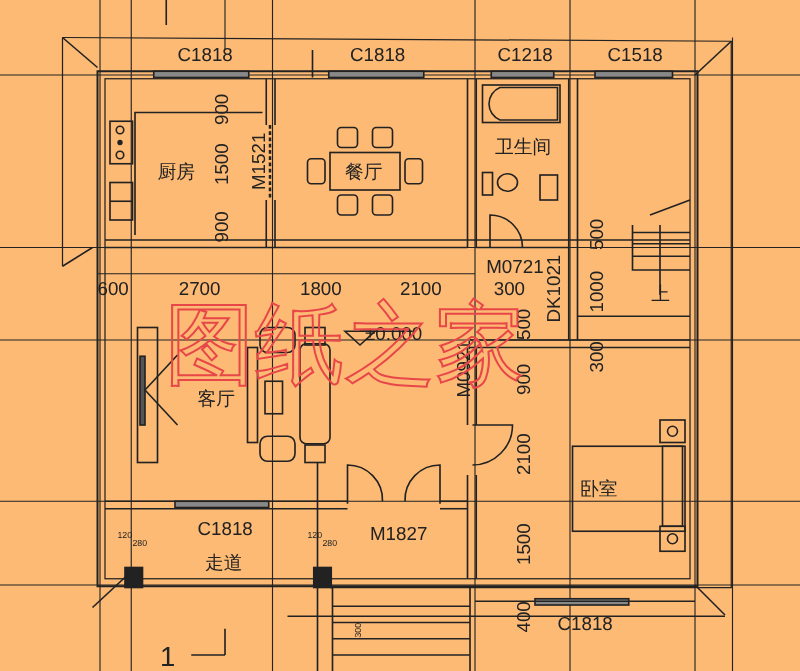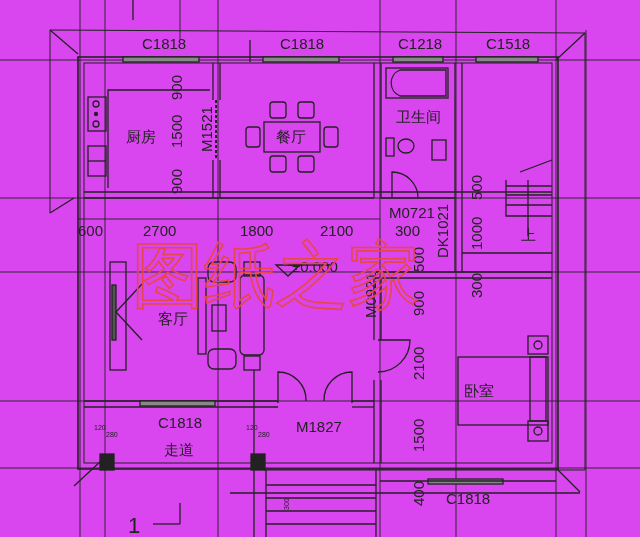--- a/index.html
+++ b/index.html
@@ -1,16 +1,16 @@
 <!DOCTYPE html>
 <html><head>
 <meta charset="utf-8">
 <style>
   html,body{margin:0;padding:0;background:#fff;}
-  #canvas{position:relative;width:640px;height:537px;overflow:hidden;background:#d946ef;}
+  #canvas{position:relative;width:640px;height:537px;overflow:hidden;background:#fdba74;}
   svg{position:absolute;left:0;top:0;}
   .t{font-family:"Liberation Sans","DejaVu Sans",sans-serif;fill:#222;}
   .dim{font-size:15px;}
   .lbl{font-size:15px;font-family:"DejaVu Sans",sans-serif;}
   .wm{font-family:"DejaVu Serif",serif;fill:none;stroke:#e8474a;stroke-width:1.6;font-size:72px;}
 </style>
 </head>
 <body>
 
 <div id="canvas">

